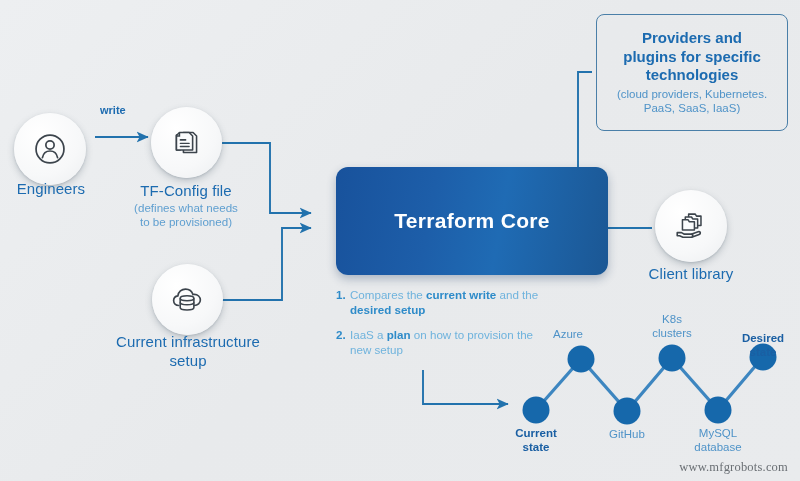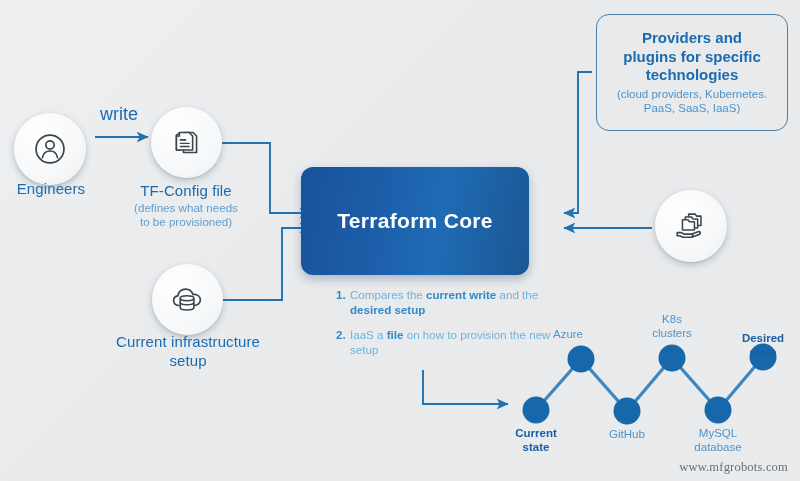--- a/index.html
+++ b/index.html
@@ -48,28 +48,28 @@
   .sub {
     position: absolute;
     text-align: center;
     color: #5f9fd0;
     font-weight: normal;
     line-height: 1.22;
   }
   .write-label {
     position: absolute;
     color: #1c6bb0;
-    font-weight: normal;
-    font-size: 18px;
+    font-weight: bold;
+    font-size: 11px;
   }
   #core-box {
     position: absolute;
-    left: 301px;
+    left: 336px;
     top: 167px;
-    width: 228px;
+    width: 272px;
     height: 108px;
     border-radius: 12px;
     background: linear-gradient(100deg, #18529c 0%, #1d5ea9 35%, #1f6bb4 60%, #1b5794 100%);
     box-shadow: 0 4px 10px rgba(30,60,100,0.30);
     display: flex;
     align-items: center;
     justify-content: center;
   }
   #core-box .core-text {
     color: #ffffff;
@@ -77,21 +77,21 @@
     font-weight: bold;
     letter-spacing: 0.3px;
   }
   #providers-box {
     position: absolute;
     left: 596px;
     top: 14px;
     width: 192px;
     height: 117px;
     border: 1.6px solid #4a7fa8;
-    border-radius: 13px;
+    border-radius: 8px;
     box-sizing: border-box;
     display: flex;
     flex-direction: column;
     align-items: center;
     justify-content: center;
     padding: 7px 6px;
   }
   #providers-box .pb-title {
     color: #1c6bb0;
     font-weight: bold;
@@ -269,29 +269,30 @@
       <svg class="icon-svg" width="38" height="38" viewBox="0 0 40 40">
         <path d="M17.5,7.5 L24.5,7.5 L25.8,9.6 L30.5,9.6 L30.5,19.5 L17.5,19.5 Z" fill="#fbfcfd" stroke="#3c444c" stroke-width="1.6" stroke-linejoin="round"></path>
         <path d="M14.0,10.5 L20.5,10.5 L21.8,12.6 L27.0,12.6 L27.0,22.0 L14.0,22.0 Z" fill="#fbfcfd" stroke="#3c444c" stroke-width="1.6" stroke-linejoin="round"></path>
         <path d="M11.0,13.5 L17.0,13.5 L18.3,15.6 L23.6,15.6 L23.6,24.2 L11.0,24.2 Z" fill="#fbfcfd" stroke="#3c444c" stroke-width="1.6" stroke-linejoin="round"></path>
         <path d="M5.5,27.0 L10.0,27.0 L13.0,28.6 L20.0,28.6 C21.3,28.6 21.9,29.3 21.9,30.2
                  C21.9,31.2 21.2,31.8 20.0,31.8 L11.5,31.8 L8.0,30.2 L5.5,30.2 Z" fill="none" stroke="#3c444c" stroke-width="1.7" stroke-linejoin="round"></path>
         <path d="M20.2,28.6 L27.5,26.0 C28.8,25.6 29.6,26.2 29.8,27.0 C30.0,27.9 29.6,28.5 28.6,28.9 L21.4,31.6" fill="none" stroke="#3c444c" stroke-width="1.7" stroke-linejoin="round"></path>
       </svg>
     </span>
   </div>
+  <div class="lbl" style="left:615px; top:265px; width:152px; font-size:15px;">Client library</div>
 
   <div id="steps">
       <div class="step">
         <span class="num">1.</span>
         <span class="txt"><span>Compares the </span><b>current write</b><span> and the </span><b>desired setup</b></span>
       </div>
       <div class="step">
         <span class="num">2.</span>
-        <span class="txt"><span>IaaS a </span><b>file</b><span> on how to provision the new setup</span></span>
+        <span class="txt"><span>IaaS a </span><b>plan</b><span> on how to provision the new setup</span></span>
       </div>
     </div>
 
   <div id="chart-nodes">
       <div class="chart-node" style="left: 536px; top: 410px; background: rgb(22, 104, 171);"></div>
       <div class="chart-lbl strong" style="left: 536px; top: 427px;">Current<br>state</div>
       <div class="chart-node" style="left: 581px; top: 359px; background: rgb(22, 104, 171);"></div>
       <div class="chart-lbl soft" style="left: 568px; top: 328px;">Azure</div>
       <div class="chart-node" style="left: 627px; top: 411px; background: rgb(22, 104, 171);"></div>
       <div class="chart-lbl soft" style="left: 627px; top: 428px;">GitHub</div>

